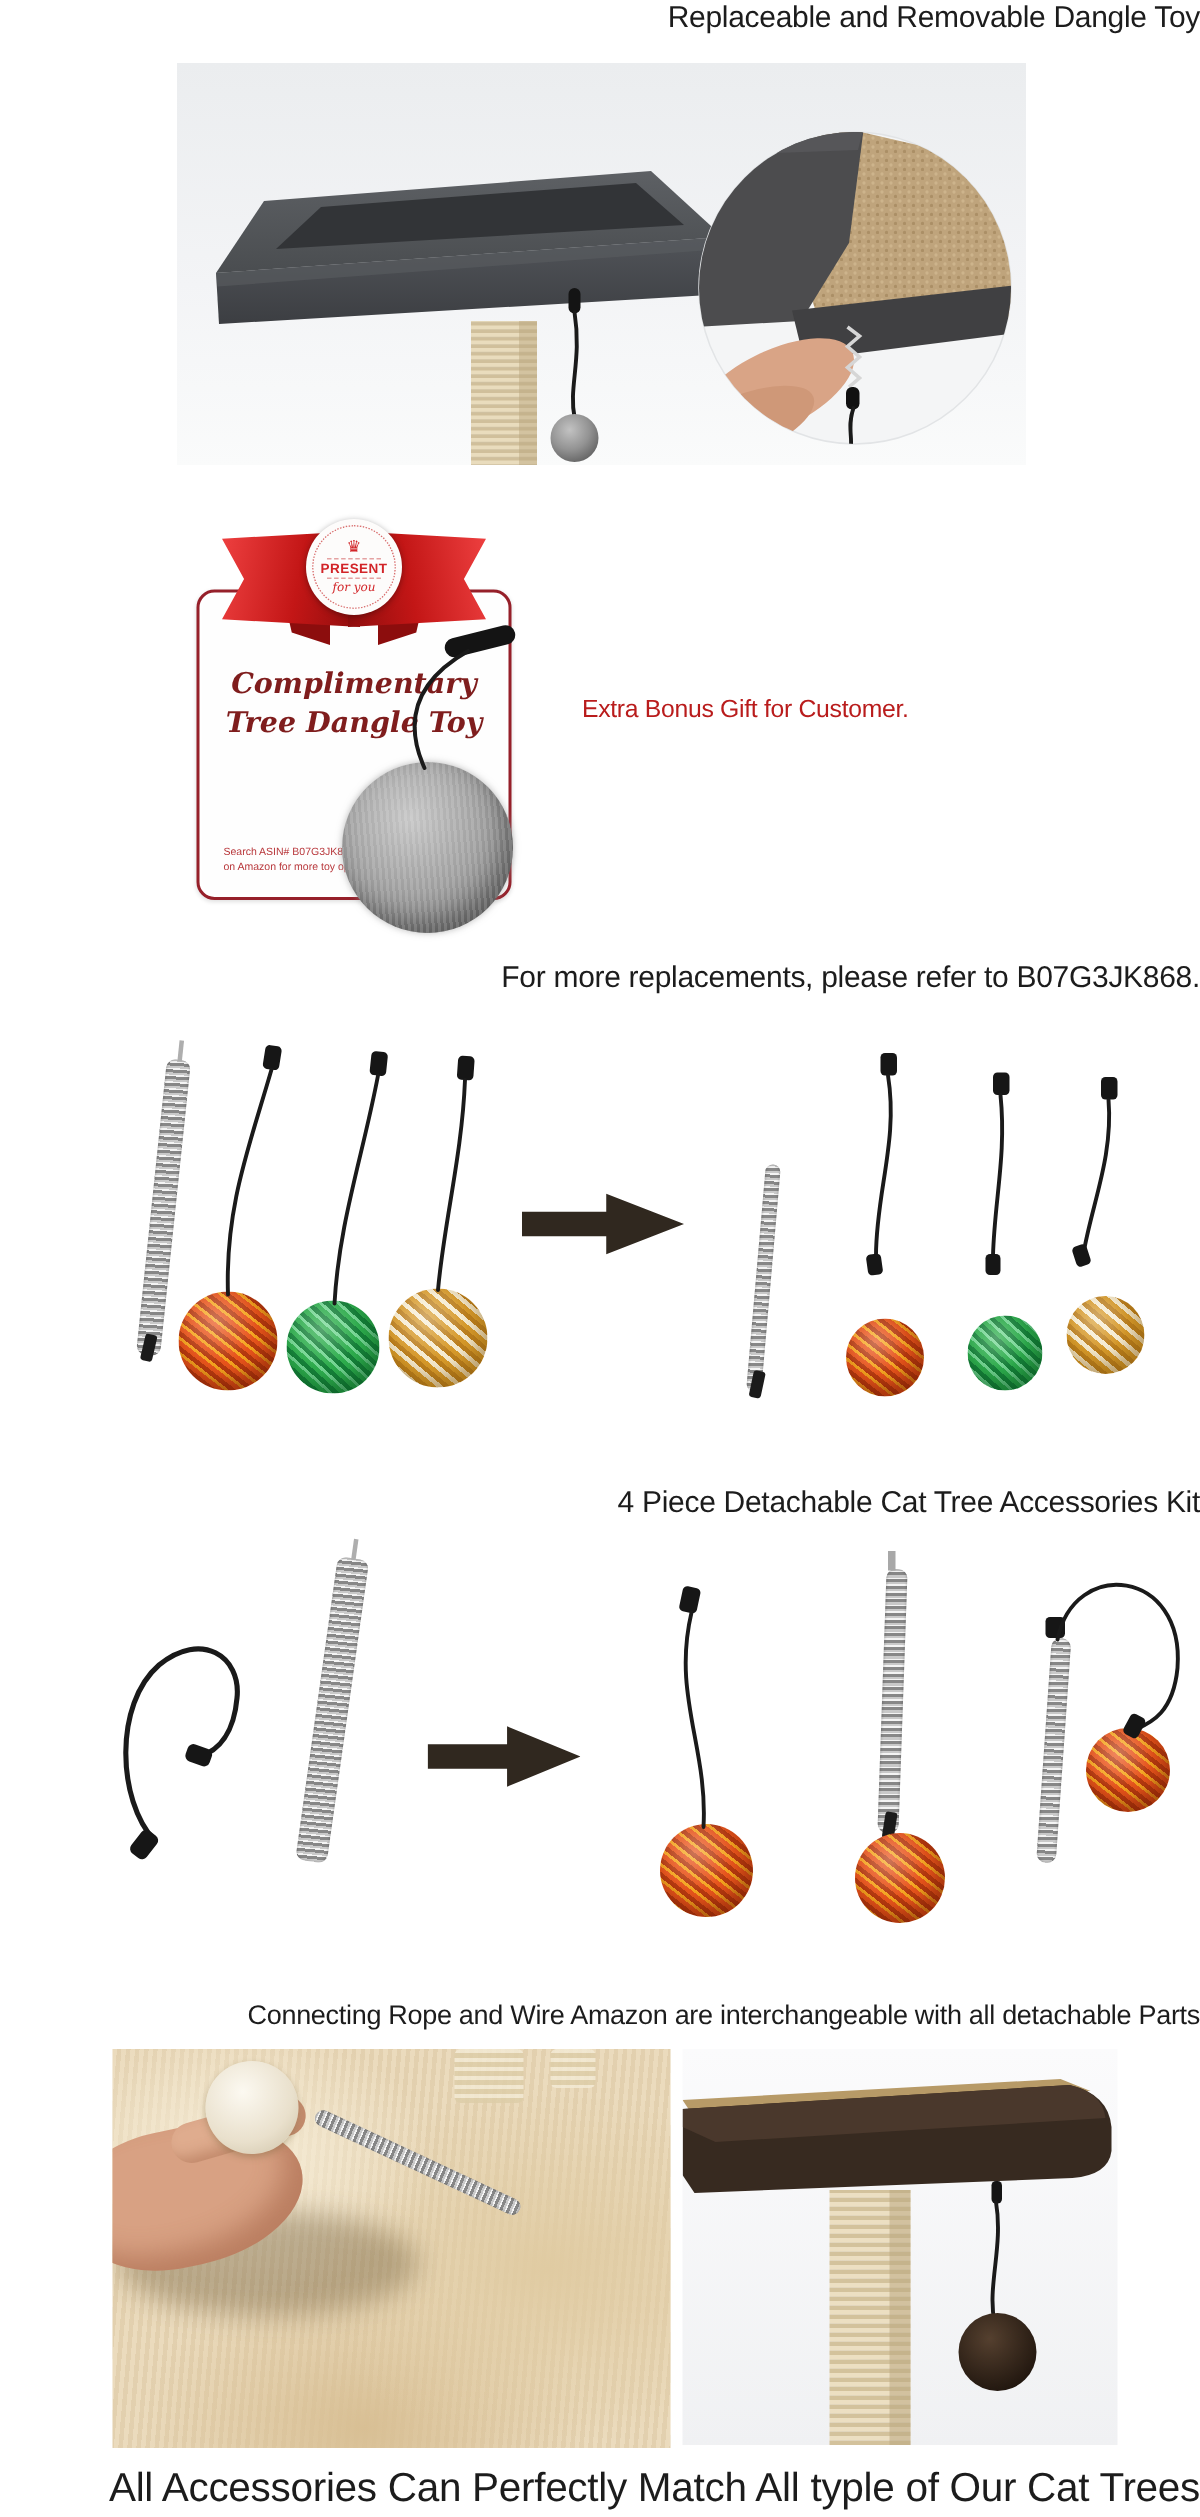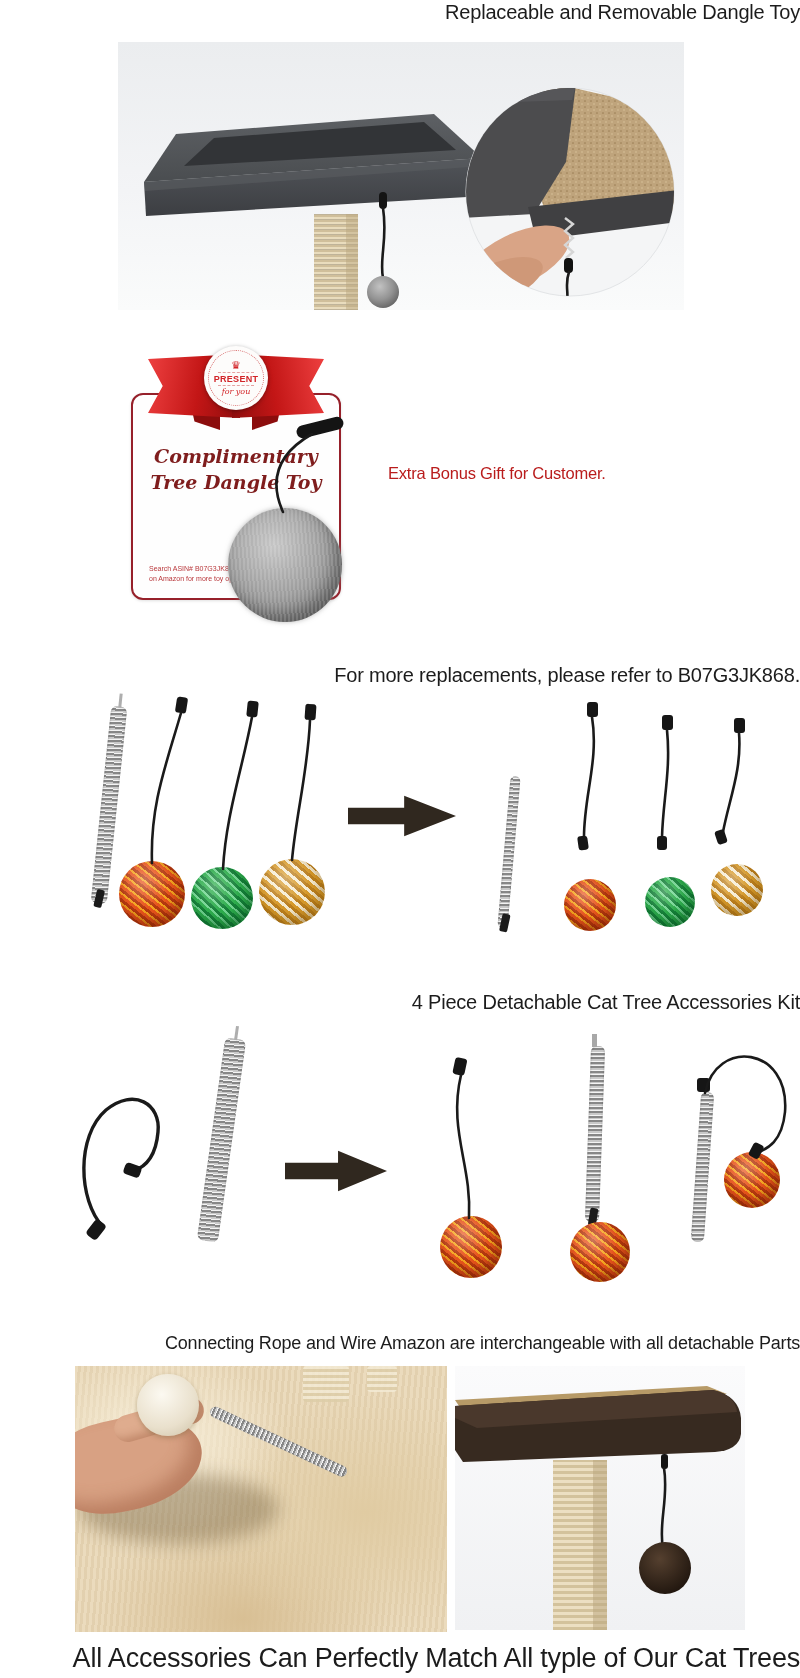--- a/index.html
+++ b/index.html
@@ -8,21 +8,21 @@
     background:#ffffff;
     font-family:"Liberation Sans",sans-serif;
   }
   .abs{position:absolute;}
   
   .h{
     position:absolute;width:100%;text-align:right;
     color:#1c1c1c;letter-spacing:-0.2px;font-weight:500;
   }
   .h1{top:1px;font-size:20px;}
-  .h2{top:664px;font-size:20px;}
+  .h2{top:641px;font-size:20px;}
   .h3{top:991px;font-size:20px;}
   .h4{top:1333px;font-size:18px;}
   .h5{top:1643px;font-size:27px;}
   
   .photo1{
     left:118px;top:42px;width:566px;height:268px;
     background:linear-gradient(180deg,#ebedef 0%,#f3f4f6 55%,#fafbfb 100%);
   }
   
   .ribbon{left:150px;top:338px;width:172px;height:96px;}

